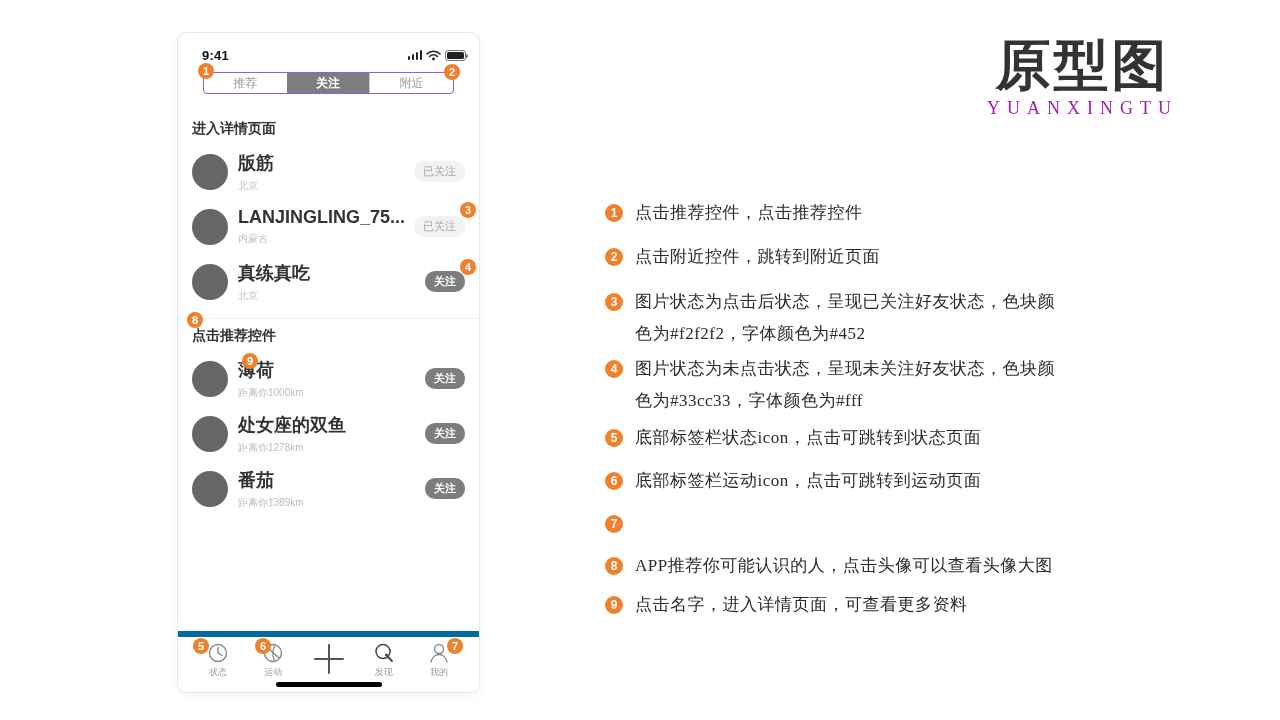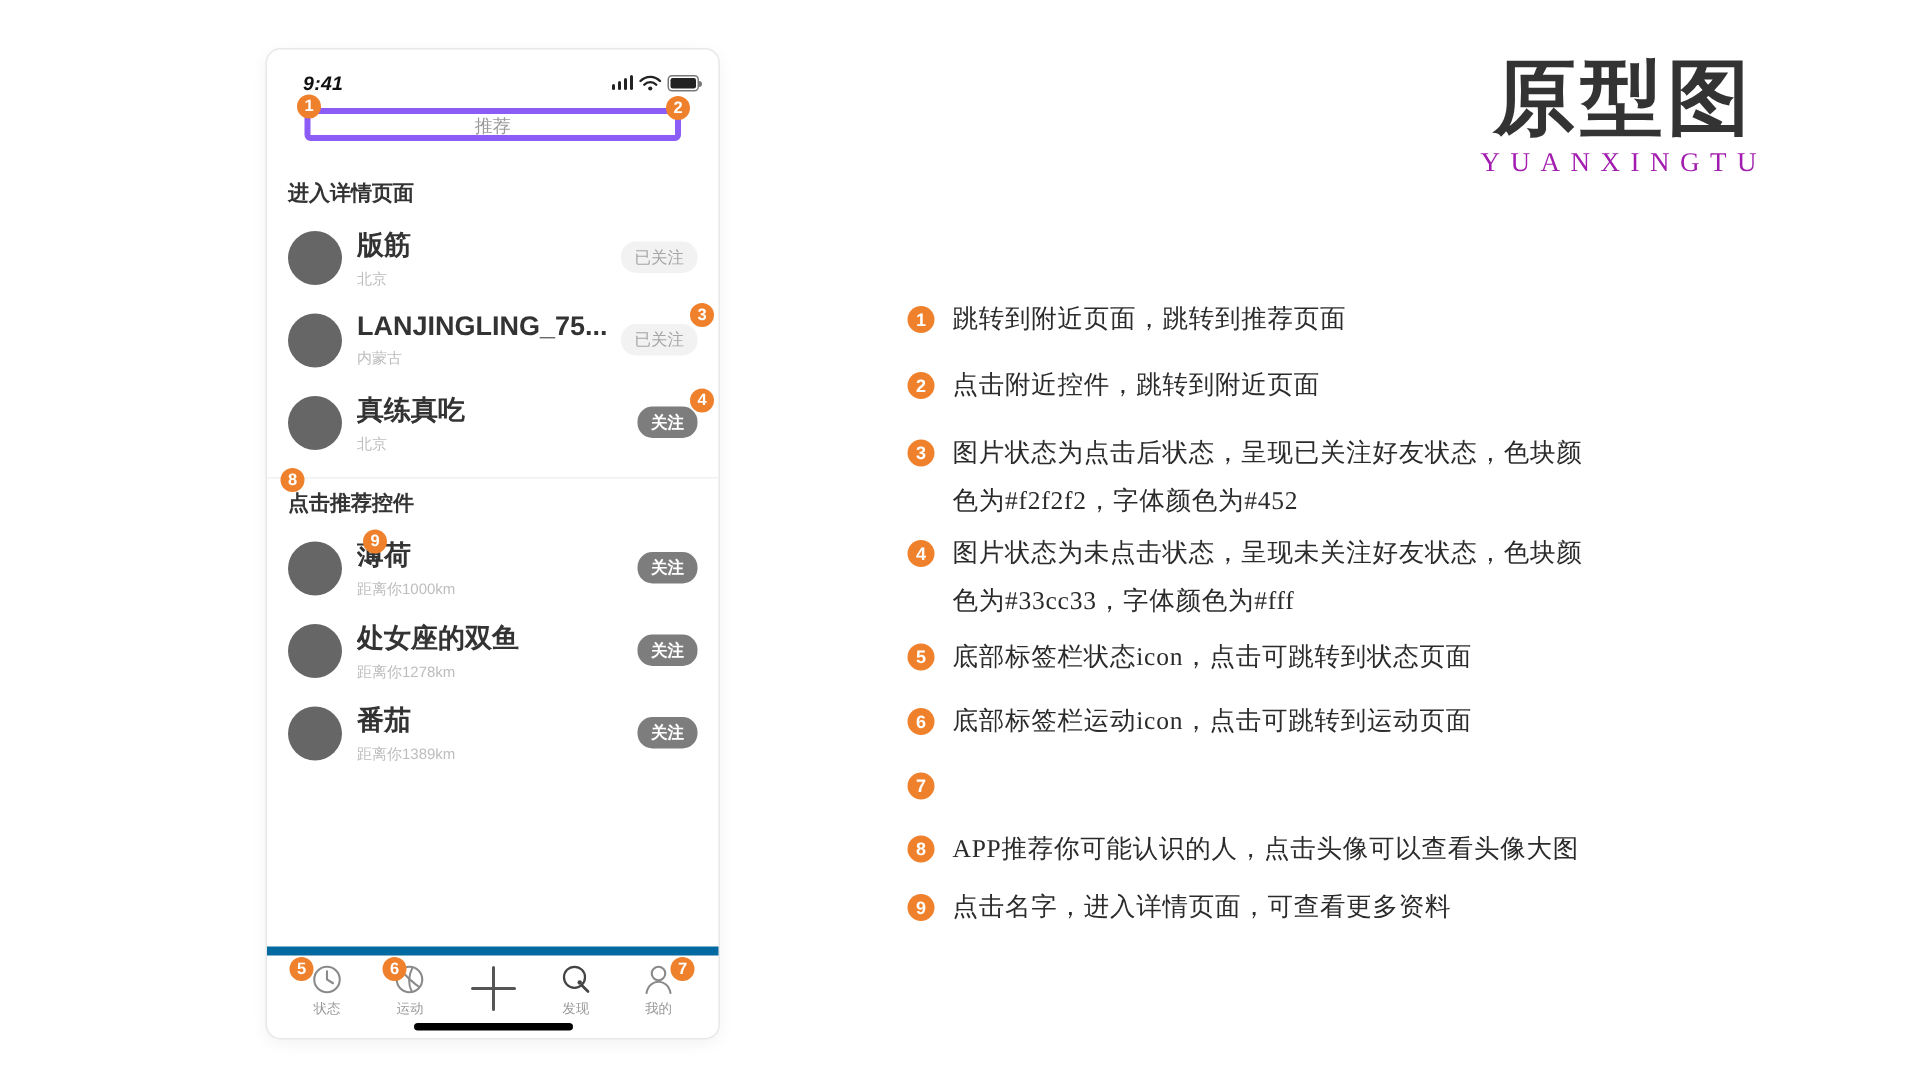--- a/index.html
+++ b/index.html
@@ -7,35 +7,35 @@
               font-family:"Liberation Sans","DejaVu Sans",sans-serif; }
   .stage { position:relative; width:1280px; height:720px; background:#fff; }
 
   
   .phone { position:absolute; left:177px; top:32px; width:303px; height:661px;
            background:#fff; border:1px solid #e8e8e8; border-radius:10px;
            box-shadow:0 3px 10px rgba(0,0,0,.05); }
 
   .statusbar { display:flex; justify-content:space-between; align-items:center;
                padding:10px 13px 0 24px; height:34px; }
-  .time { font-size:13px; font-weight:bold; color:#111; letter-spacing:.2px;font-style:italic; }
+  .time { font-size:13px; font-weight:bold; color:#111; letter-spacing:.2px; }
   .sicons { display:flex; align-items:center; gap:4px; }
   .bars { display:flex; align-items:flex-end; gap:1.5px; height:10px; }
   .bars i { display:block; width:2.5px; background:#222; border-radius:1px; }
   .bars i:nth-child(1){height:4px}.bars i:nth-child(2){height:6px}
   .bars i:nth-child(3){height:8px}.bars i:nth-child(4){height:10px}
   .batt { position:relative; width:21px; height:11px; border:1px solid #777;
           border-radius:3px; padding:1px; }
   .batt::before { content:""; display:block; width:100%; height:100%;
                   background:#222; border-radius:1.5px; }
   .batt::after { content:""; position:absolute; right:-3px; top:3px; width:2px;
                  height:4px; background:#777; border-radius:0 2px 2px 0; }
 
   .segmented { display:flex; margin:5px 25px 0; height:22px;
-               border:4px solid #8b5cf6; border-radius:4px; overflow:hidden;flex-direction:column; }
+               border:1px solid #8b5cf6; border-radius:4px; overflow:hidden; }
   .seg { flex:1; display:flex; align-items:center; justify-content:center;
          font-size:12px; color:#999; cursor:pointer; }
   .seg + .seg { border-left:1px solid #c9c9c9; }
   .seg.active { background:#7d7d7d; color:#fff; font-weight:bold; border-left:none; }
 
   .sec-title { font-size:14px; font-weight:bold; color:#333; margin:26px 14px 6px; }
   .sec-title.second { margin-top:8px; }
   .divider { height:1px; background:#f1f1f1; margin-top:9px; }
 
   .row { display:flex; align-items:center; height:55px; padding:0 14px; }
@@ -223,21 +223,21 @@
     <span class="marker" style="left:282px; top:226px;">4</span>
     <span class="marker" style="left:9px;   top:279px;">8</span>
     <span class="marker" style="left:64px;  top:320px;">9</span>
     <span class="marker" style="left:15px;  top:605px;">5</span>
     <span class="marker" style="left:77px;  top:605px;">6</span>
     <span class="marker" style="left:269px; top:605px;">7</span>
   </div>
 
   <div class="note" style="top:197px;">
     <span class="note-badge">1</span>
-    <span class="note-text">跳转到附近页面，跳转到推荐页面</span>
+    <span class="note-text">点击推荐控件，点击推荐控件</span>
   </div>
   <div class="note" style="top:241px;">
     <span class="note-badge">2</span>
     <span class="note-text">点击附近控件，跳转到附近页面</span>
   </div>
   <div class="note" style="top:286px;">
     <span class="note-badge">3</span>
     <span class="note-text">图片状态为点击后状态，呈现已关注好友状态，色块颜色为#f2f2f2，字体颜色为#452</span>
   </div>
   <div class="note" style="top:353px;">

